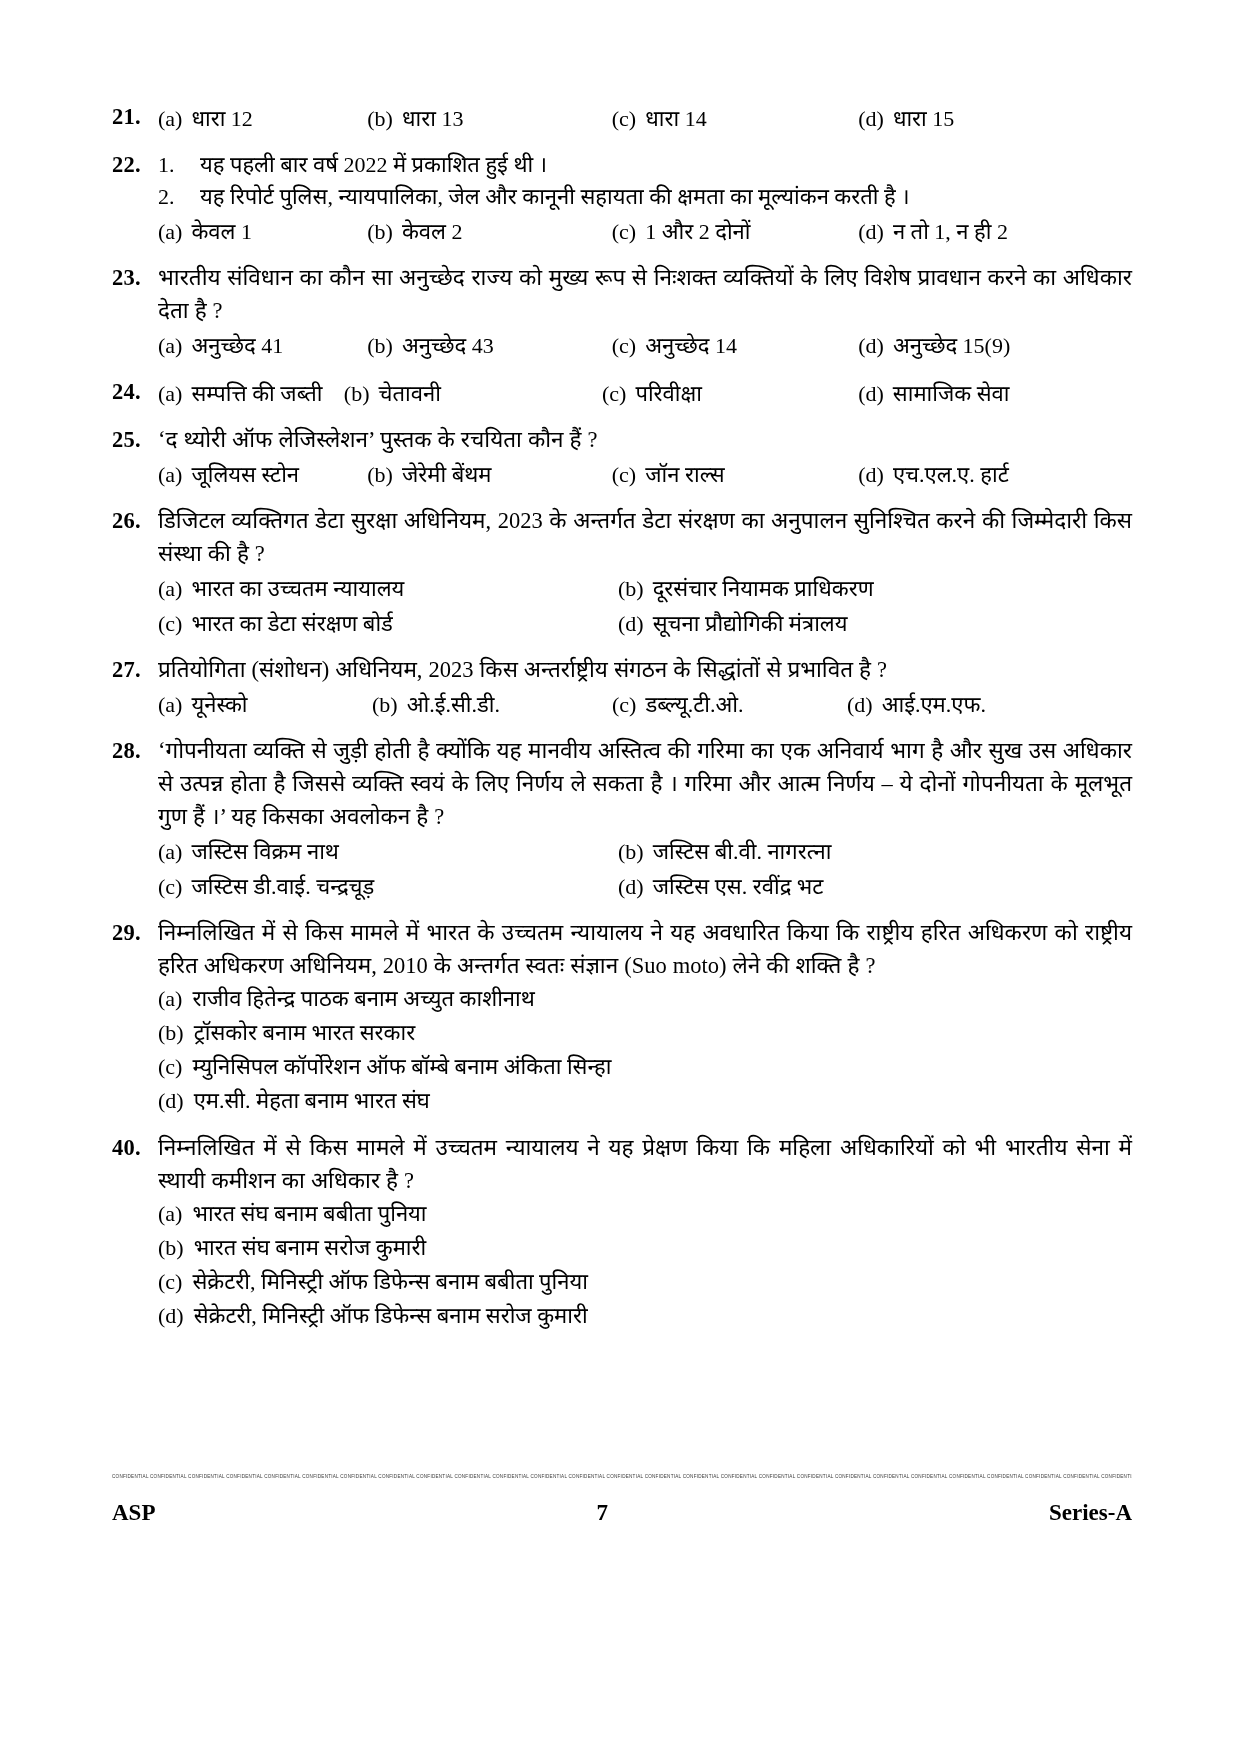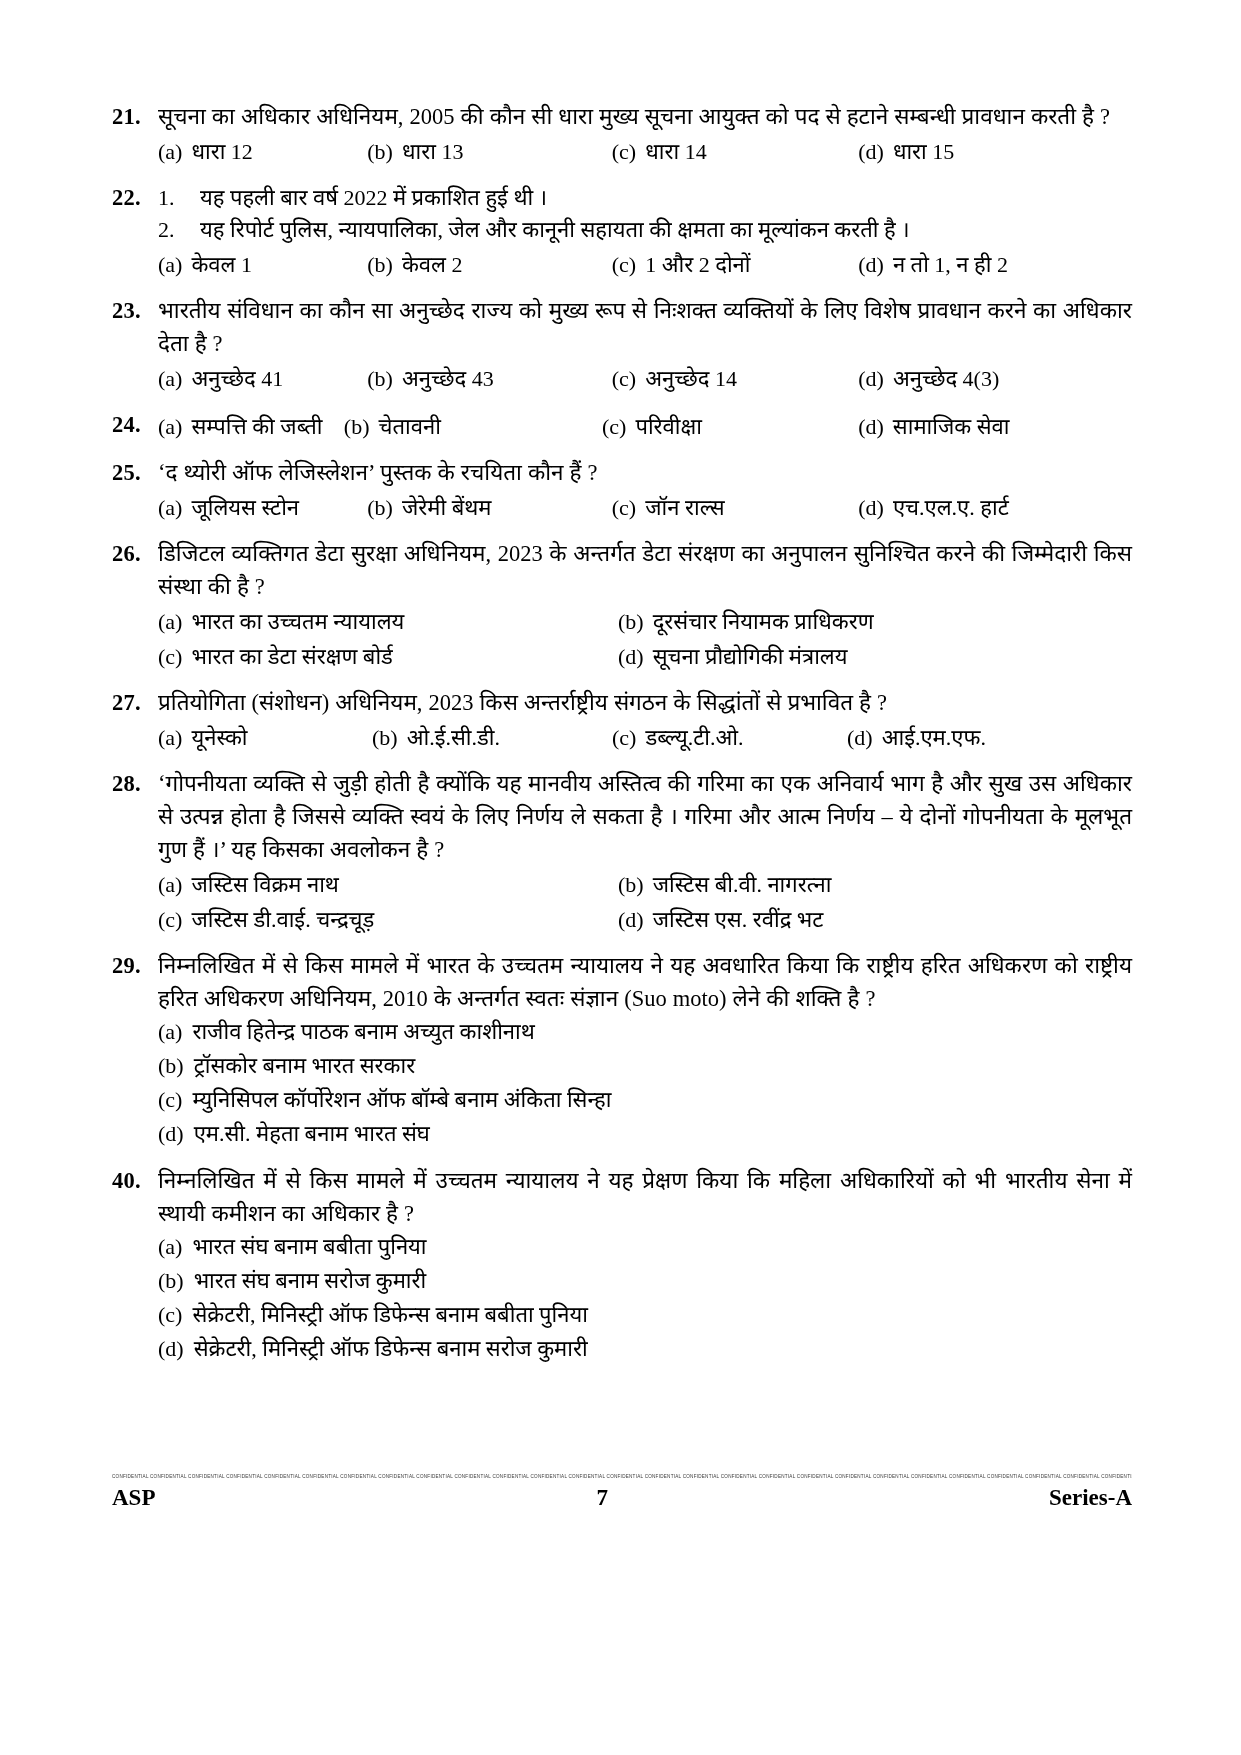--- a/index.html
+++ b/index.html
@@ -136,39 +136,38 @@
     font-family: "Liberation Sans", sans-serif;
     font-size: 4.6px;
     letter-spacing: 0.25px;
     color: #3a3a3a;
     line-height: 9px;
   }
   .footer-row {
     display: flex;
     align-items: baseline;
     justify-content: flex-end;
-    margin-top: 4px;
+    margin-top: 19px;
     font-weight: bold;
     font-size: 23px;
   }
   .footer-left  { flex: 0 0 auto; }
   .footer-center{ flex: 1 1 auto; text-align: center; }
   .footer-right { flex: 0 0 auto; }
 </style>
 </head>
 <body>
 
 <div class="page">
 
   <div class="content">
 
     <div class="q">
       <div class="q-num">21.</div>
       <div class="q-body">
-        <div class="q-text justify">सूचना का अधिकार अधिनियम, 2005 की कौन सी धारा मुख्य सूचना आयुक्त को पद से हटाने सम्बन्धी प्रावधान करती है ?</div>
         <div class="opts-row cols4">
           <div class="opt">
             <span class="opt-tag">(a)</span>
             <span class="opt-text">धारा 12</span>
           </div>
           <div class="opt">
             <span class="opt-tag">(b)</span>
             <span class="opt-text">धारा 13</span>
           </div>
           <div class="opt">
@@ -229,21 +228,21 @@
           <div class="opt">
             <span class="opt-tag">(b)</span>
             <span class="opt-text">अनुच्छेद 43</span>
           </div>
           <div class="opt">
             <span class="opt-tag">(c)</span>
             <span class="opt-text">अनुच्छेद 14</span>
           </div>
           <div class="opt">
             <span class="opt-tag">(d)</span>
-            <span class="opt-text">अनुच्छेद 4(3)</span>
+            <span class="opt-text">अनुच्छेद 15(9)</span>
           </div>
         </div>
       </div>
     </div>
 
     <div class="q">
       <div class="q-num">24.</div>
       <div class="q-body">
         <div class="opts-row cols4-narrow">
           <div class="opt">

